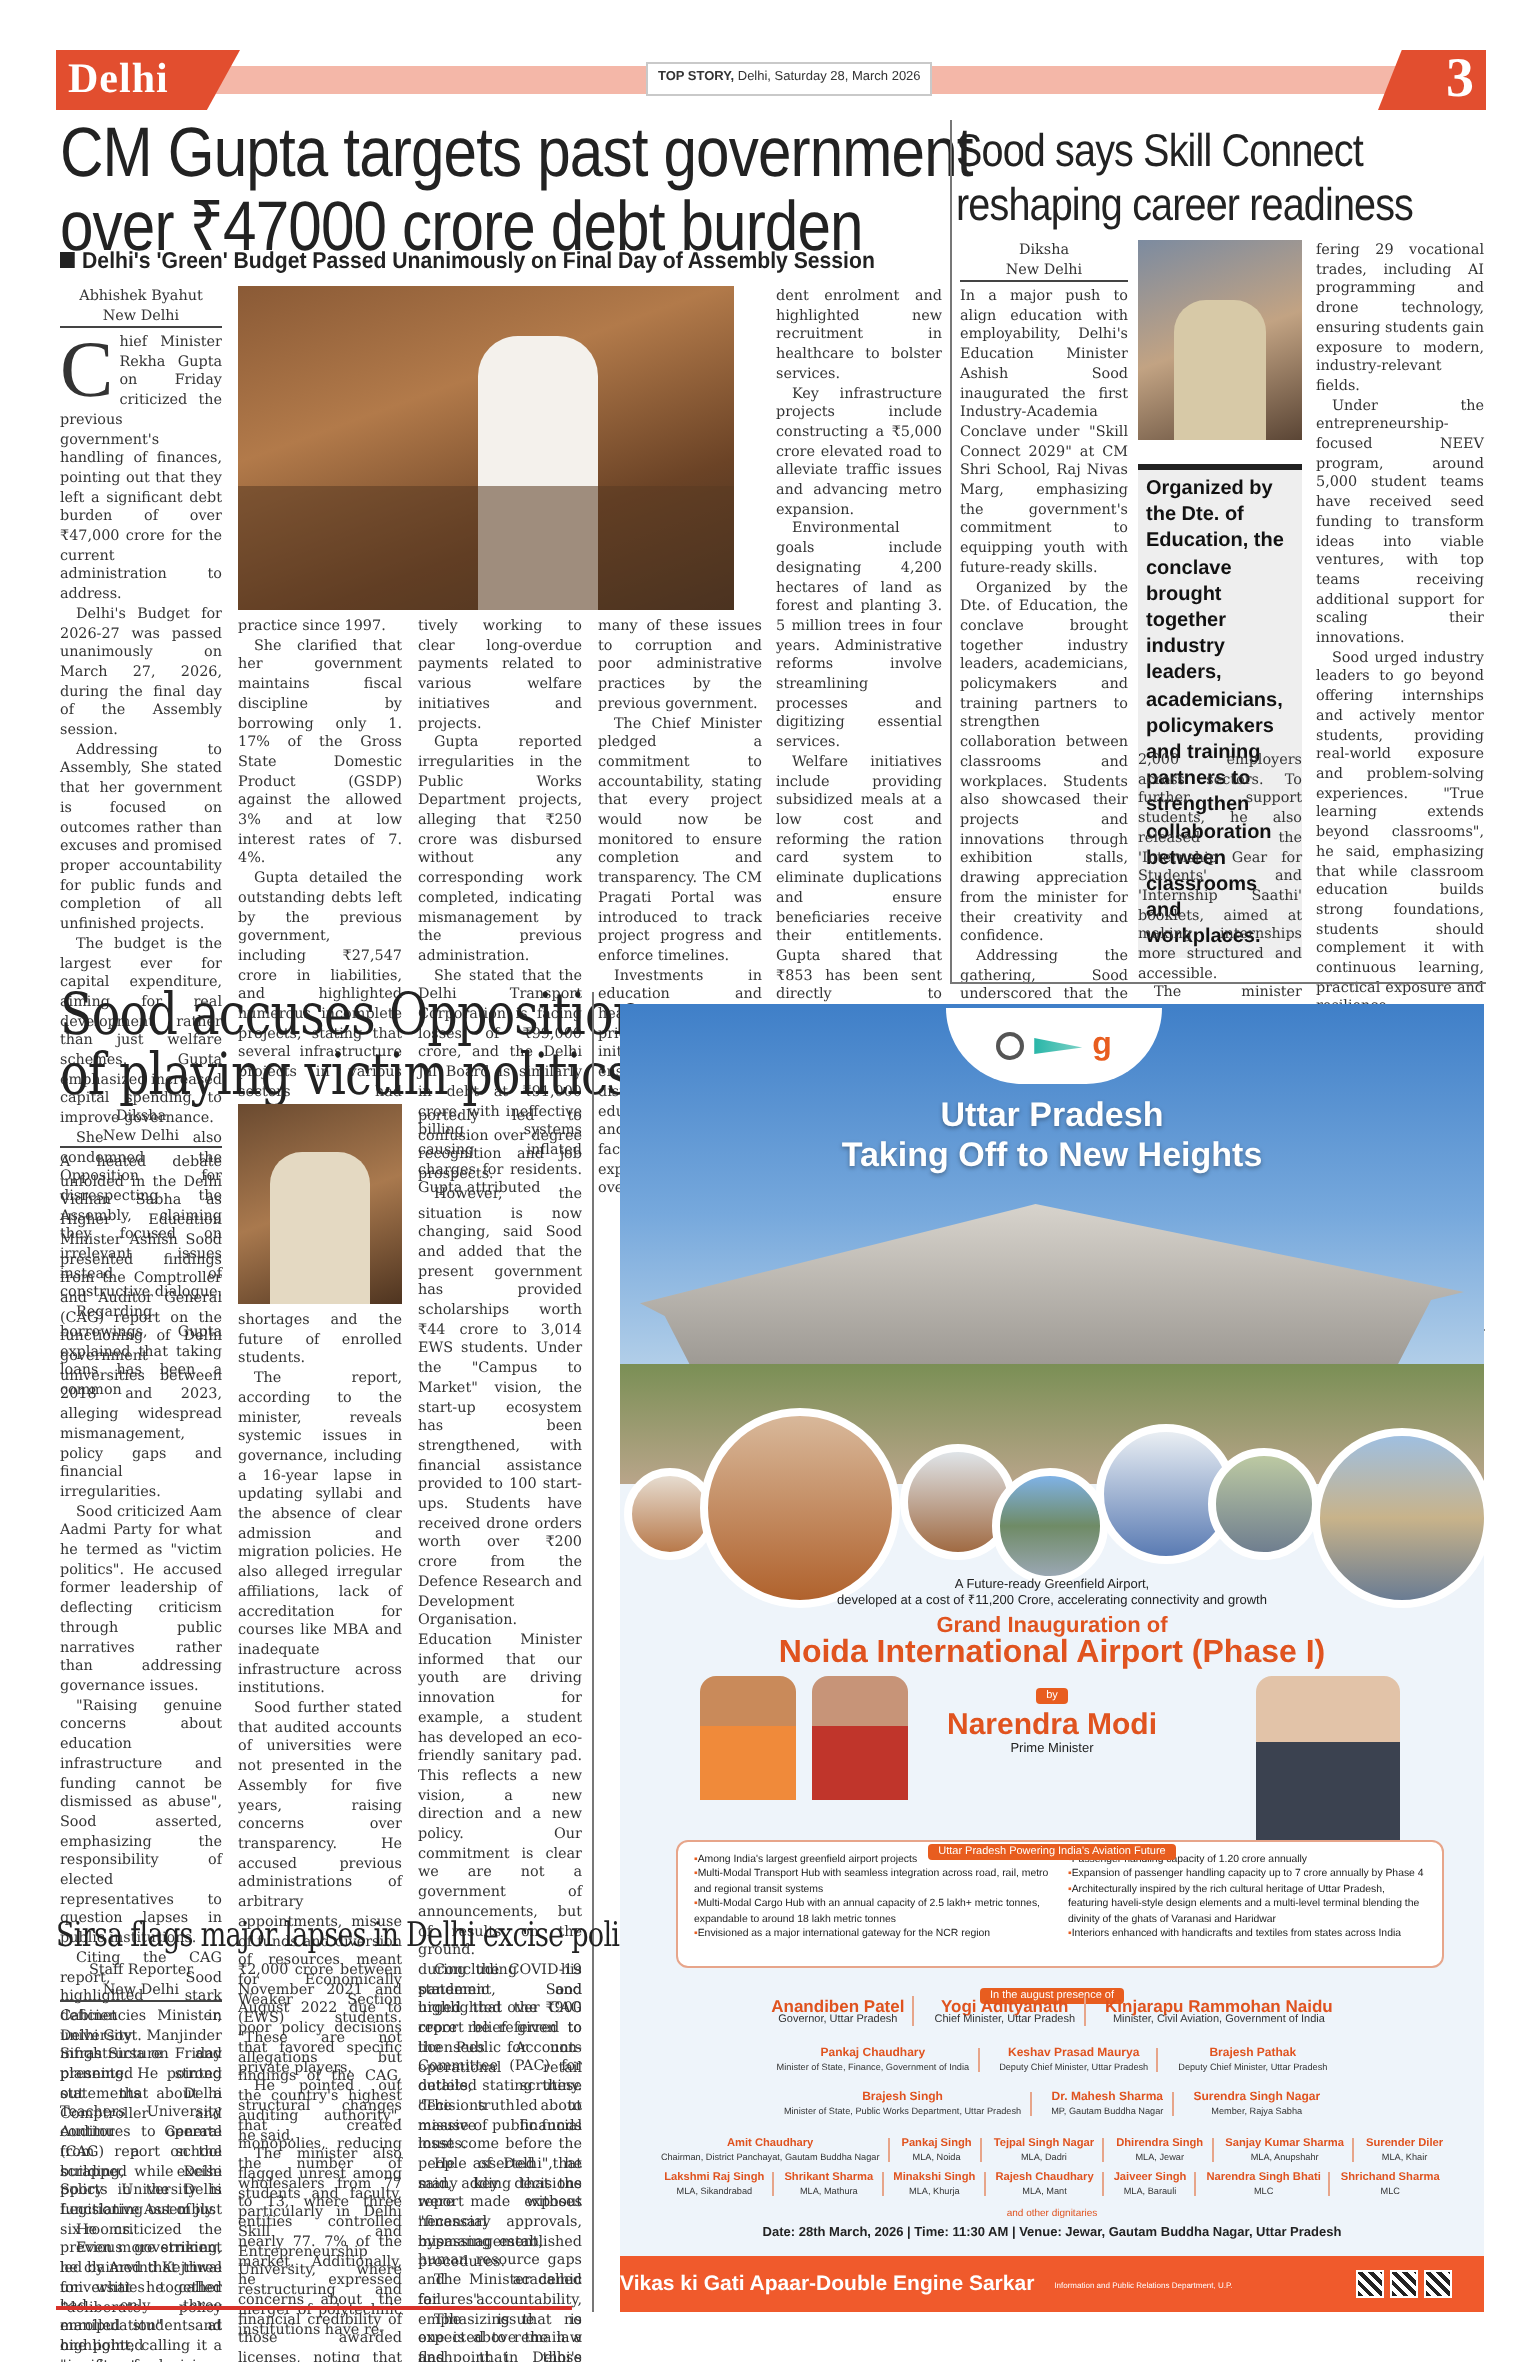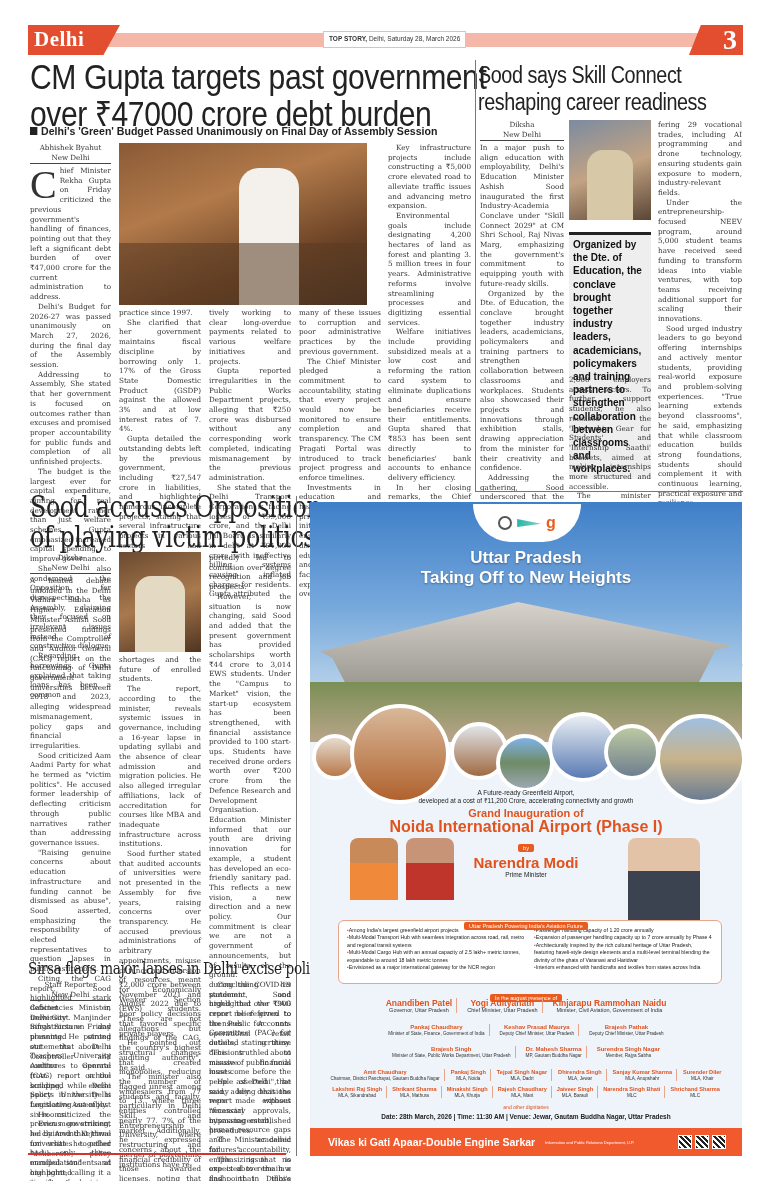--- a/index.html
+++ b/index.html
@@ -39,21 +39,21 @@
 .ad .roof{position:absolute;left:10px;top:100px;width:412px;height:80px;background:linear-gradient(180deg,#d7d3cc,#9e9a94);clip-path:polygon(48% 0,100% 55%,96% 60%,92% 100%,6% 100%,3% 70%,0 62%)}
 .ad .ground{position:absolute;left:0;top:180px;width:100%;height:60px;background:linear-gradient(180deg,#7a8f55,#b9a58a)}
 .ad .circ{position:absolute;border-radius:50%;border:4px solid #fff}
 .ad .info{position:absolute;left:0;top:287px;width:100%;text-align:center;color:#222}
 .ad .org{color:#e0531f;font-weight:bold}
 .ad .badge{display:inline-block;background:#e85d1f;color:#fff;font-size:5.5px;padding:1px 5px;border-radius:2px}
 .ad .box{position:absolute;left:28px;top:418px;width:384px;height:64px;border:1px solid #e7a58a;border-radius:6px;background:#fff;display:flex;font-size:5.2px;line-height:7.4px;padding:6px 8px}
 .ad .box ul{list-style:none;flex:1}
 .ad .box li:before{content:"\25AA ";color:#e85d1f}
 .ad .person{position:absolute;border-radius:8px 8px 0 0}
-.ad .footer{position:absolute;left:0;bottom:0;width:100%;height:28px;background:#f05a2c;color:#fff;display:flex;align-items:center;padding-left:18px;gap:10px}
+.ad .footer{position:absolute;left:0;bottom:0;width:100%;height:28px;background:#f05a2c;color:#fff;display:flex;align-items:center;gap:10px}
 .ad .qr{width:14px;height:14px;background:repeating-linear-gradient(45deg,#222 0 2px,#fff 2px 4px);border:1px solid #fff}
 .names{position:absolute;left:0;width:100%;display:flex;justify-content:center;gap:6px;text-align:center}
 .names .n{padding:0 4px;border-right:1px solid #e7a58a}
 .names .n:last-child{border-right:none}
 .names .nm{color:#e0531f;font-weight:bold}
 .names .rl{font-size:4.6px;line-height:5.4px;color:#333}
 </style>
 </head>
 <body>
 
@@ -99,20 +99,21 @@
   <p class="ni">tively working to clear long-overdue payments related to various welfare initiatives and projects.</p>
   <p>Gupta reported irregularities in the Public Works Department projects, alleging that ₹250 crore was disbursed without any corresponding work completed, indicating mismanagement by the previous administration.</p>
   <p>She stated that the Delhi Transport Corporation is facing losses of ₹99,000 crore, and the Delhi Jal Board is similarly in debt at ₹91,000 crore, with ineffective billing systems causing inflated charges for residents. Gupta attributed</p>
 </div>
 <div class="abs col" style="left:299px;top:308px;width:82px">
   <p class="ni">many of these issues to corruption and poor administrative practices by the previous government.</p>
   <p>The Chief Minister pledged a commitment to accountability, stating that every project would now be monitored to ensure completion and transparency. The CM Pragati Portal was introduced to track project progress and enforce timelines.</p>
   <p>Investments in education and healthcare are a priority, with initiatives aimed at ensuring timely distribution of educational materials and improving facilities. Gupta expressed concern over declining stu-</p>
 </div>
 <div class="abs col" style="left:388px;top:143px;width:83px">
+  <p class="ni">dent enrolment and highlighted new recruitment in healthcare to bolster services.</p>
   <p>Key infrastructure projects include constructing a ₹5,000 crore elevated road to alleviate traffic issues and advancing metro expansion.</p>
   <p>Environmental goals include designating 4,200 hectares of land as forest and planting 3. 5 million trees in four years. Administrative reforms involve streamlining processes and digitizing essential services.</p>
   <p>Welfare initiatives include providing subsidized meals at a low cost and reforming the ration card system to eliminate duplications and ensure beneficiaries receive their entitlements. Gupta shared that ₹853 has been sent directly to beneficiaries' bank accounts to enhance delivery efficiency.</p>
   <p>In her closing remarks, the Chief Minister asserted that the past held Delhi back, but her administration is focused on progress and effective governance. Emphasizing performance over politics, she stated that her government aims to transform the city's administration and set an example for others.</p>
 </div>
 
 <div class="abs vrule" style="left:475px;top:60px;height:432px"></div>
 
 <div class="abs head h-sood">
   <div>Sood says Skill Connect</div>

